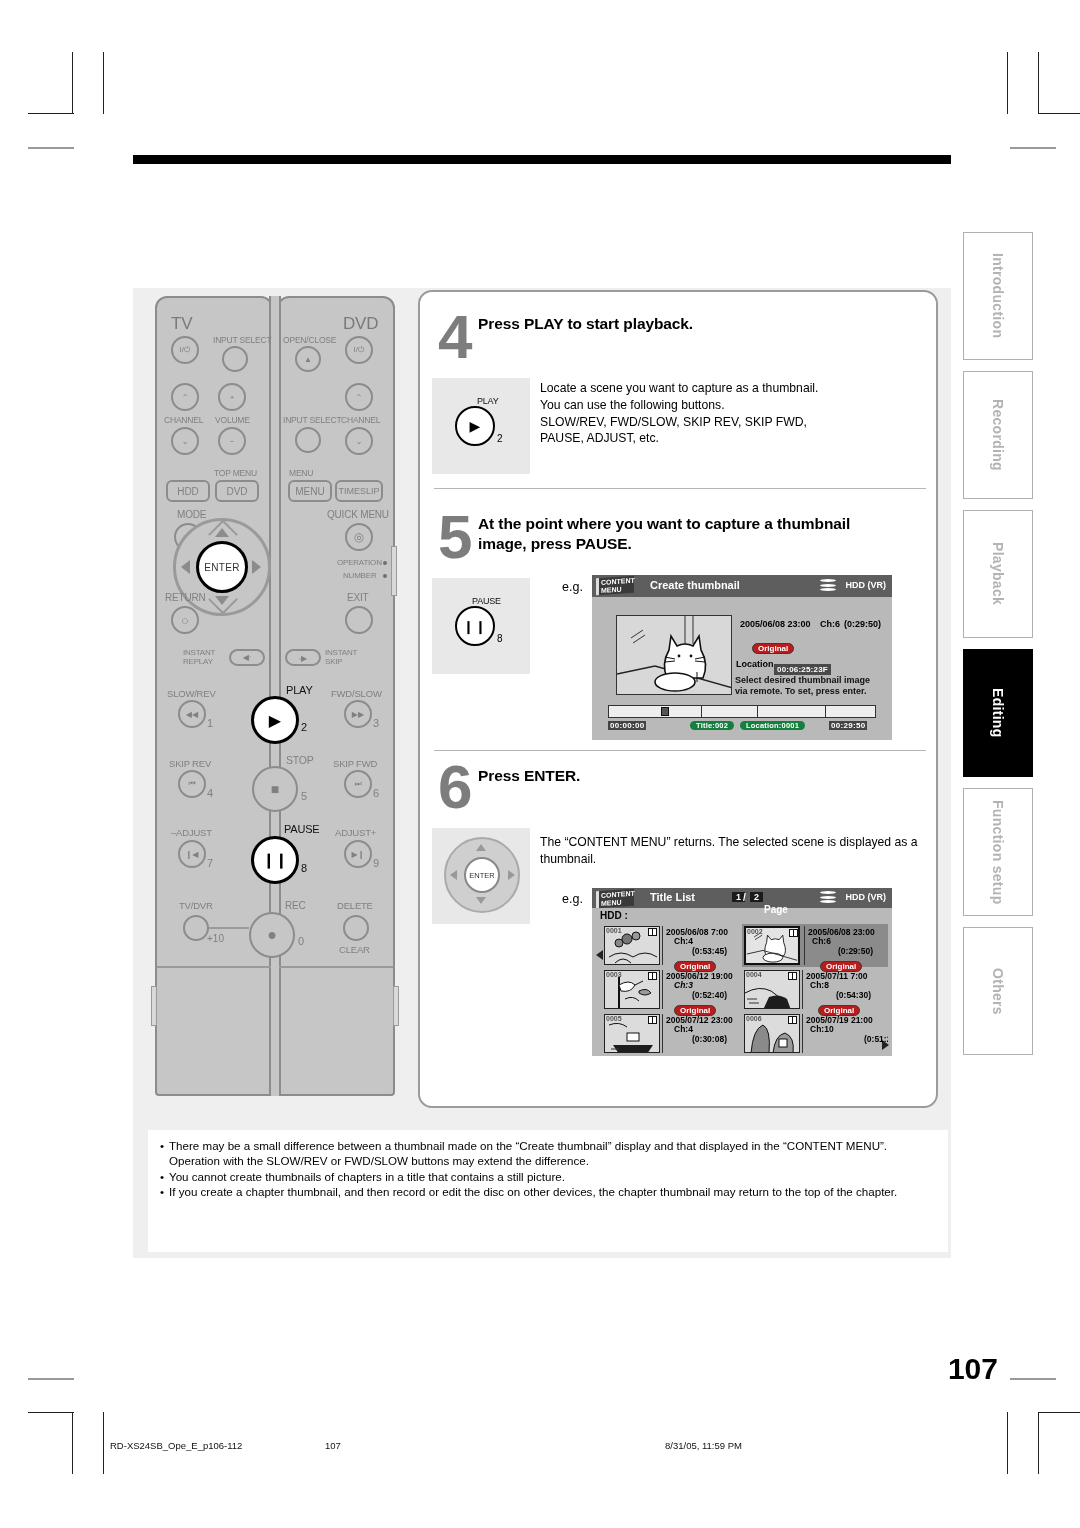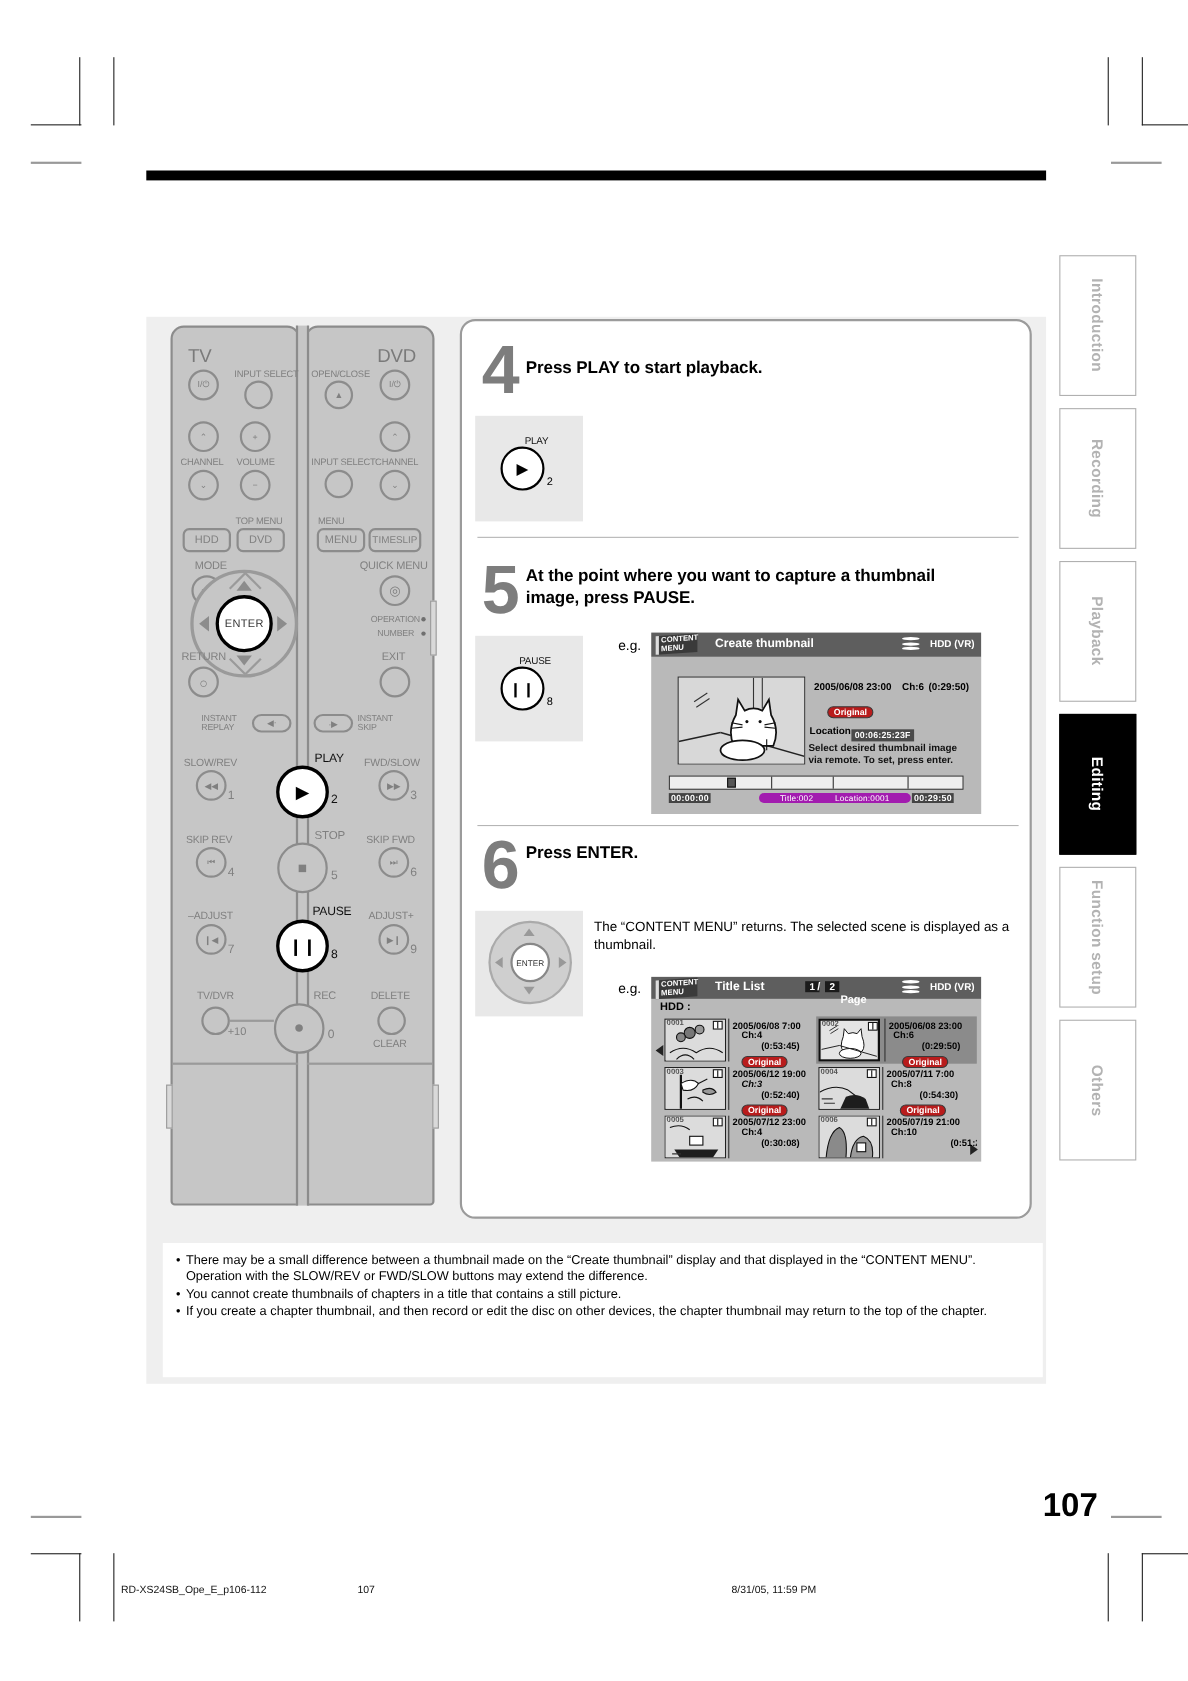--- a/index.html
+++ b/index.html
@@ -154,22 +154,22 @@
 
   .prog-track {
     position:absolute; background:#eee; border:1px solid #333; height:13px;
   }
   .prog-seg { position:absolute; top:0; width:1px; height:100%; background:#333; }
   .tc-chip {
     position:absolute; background:#444; color:#fff; font-size:8px;
     font-weight:bold; padding:0 2px; letter-spacing:0.3px;
   }
   .tc-pill {
-    position:absolute; background:#a21caf; color:#fff; font-size:7.5px;
-    font-weight:normal; padding:0px 19px; border-radius:7px; letter-spacing:0.2px;
+    position:absolute; background:#15803d; color:#fff; font-size:7.5px;
+    font-weight:bold; padding:0px 6px; border-radius:7px; letter-spacing:0.2px;
   }
 
   
   .tl-hdd { position:absolute; left:8px; top:25px; font-size:10px; font-weight:bold; }
   .tl-page {
     position:absolute; font-size:9px; font-weight:bold; color:#fff;
     background:#1b1b1b; padding:0 4px;
   }
   .tl-page-lbl { position:absolute; font-size:10px; font-weight:bold; color:#fff; }
   .tl-cell { position:absolute; }
@@ -357,25 +357,29 @@
 
   <div style="position:absolute; left:2px; top:670px; width:114px; height:2px; background:#9a9a9a;"></div>
   <div style="position:absolute; left:124px; top:670px; width:114px; height:2px; background:#9a9a9a;"></div>
   <div style="position:absolute; left:-4px; top:690px; width:6px; height:40px; background:#d9d9d9; border:1px solid #9a9a9a;"></div>
   <div style="position:absolute; left:238px; top:690px; width:6px; height:40px; background:#d9d9d9; border:1px solid #9a9a9a;"></div>
 </div>
 
 <div id="steps">
 
   <div class="step-num" style="left:18px; top:14px;">4</div>
-  <div class="step-head" style="left:58px; top:33px; width:430px;">Press PLAY to start playback.</div>
+  <div class="step-head" style="left:58px; top:22px; width:430px;">Press PLAY to start playback.</div>
   <div class="key-box" style="left:12px; top:86px; width:98px; height:96px;"></div>
   <div class="lbl dark" style="position:absolute; left:57px; top:104px; font-size:9px; color:#111;">PLAY</div>
   <div style="position:absolute; left:35px; top:114px; width:40px; height:40px; border:2px solid #000; border-radius:50%; background:#fff; display:flex; align-items:center; justify-content:center; font-size:14px;">▶</div>
   <div style="position:absolute; left:77px; top:141px; font-size:10px;">2</div>
+  <div class="step-body" style="left:120px; top:88px; width:388px; white-space:pre-line;">Locate a scene you want to capture as a thumbnail.
+You can use the following buttons.
+SLOW/REV, FWD/SLOW, SKIP REV, SKIP FWD,
+PAUSE, ADJUST, etc.</div>
 
   <div class="step-sep" style="top:196px;"></div>
 
   <div class="step-num" style="left:18px; top:214px;">5</div>
   <div class="step-head" style="left:58px; top:222px; width:420px;">At the point where you want to capture a thumbnail image, press PAUSE.</div>
   <div class="key-box" style="left:12px; top:286px; width:98px; height:96px;"></div>
   <div class="lbl dark" style="position:absolute; left:52px; top:304px; font-size:9px; color:#111;">PAUSE</div>
   <div style="position:absolute; left:35px; top:314px; width:40px; height:40px; border:2px solid #000; border-radius:50%; background:#fff; display:flex; align-items:center; justify-content:center; font-size:13px; letter-spacing:1px;">❙❙</div>
   <div style="position:absolute; left:77px; top:341px; font-size:10px;">8</div>
   <div class="eg" style="left:142px; top:288px;">e.g.</div>

